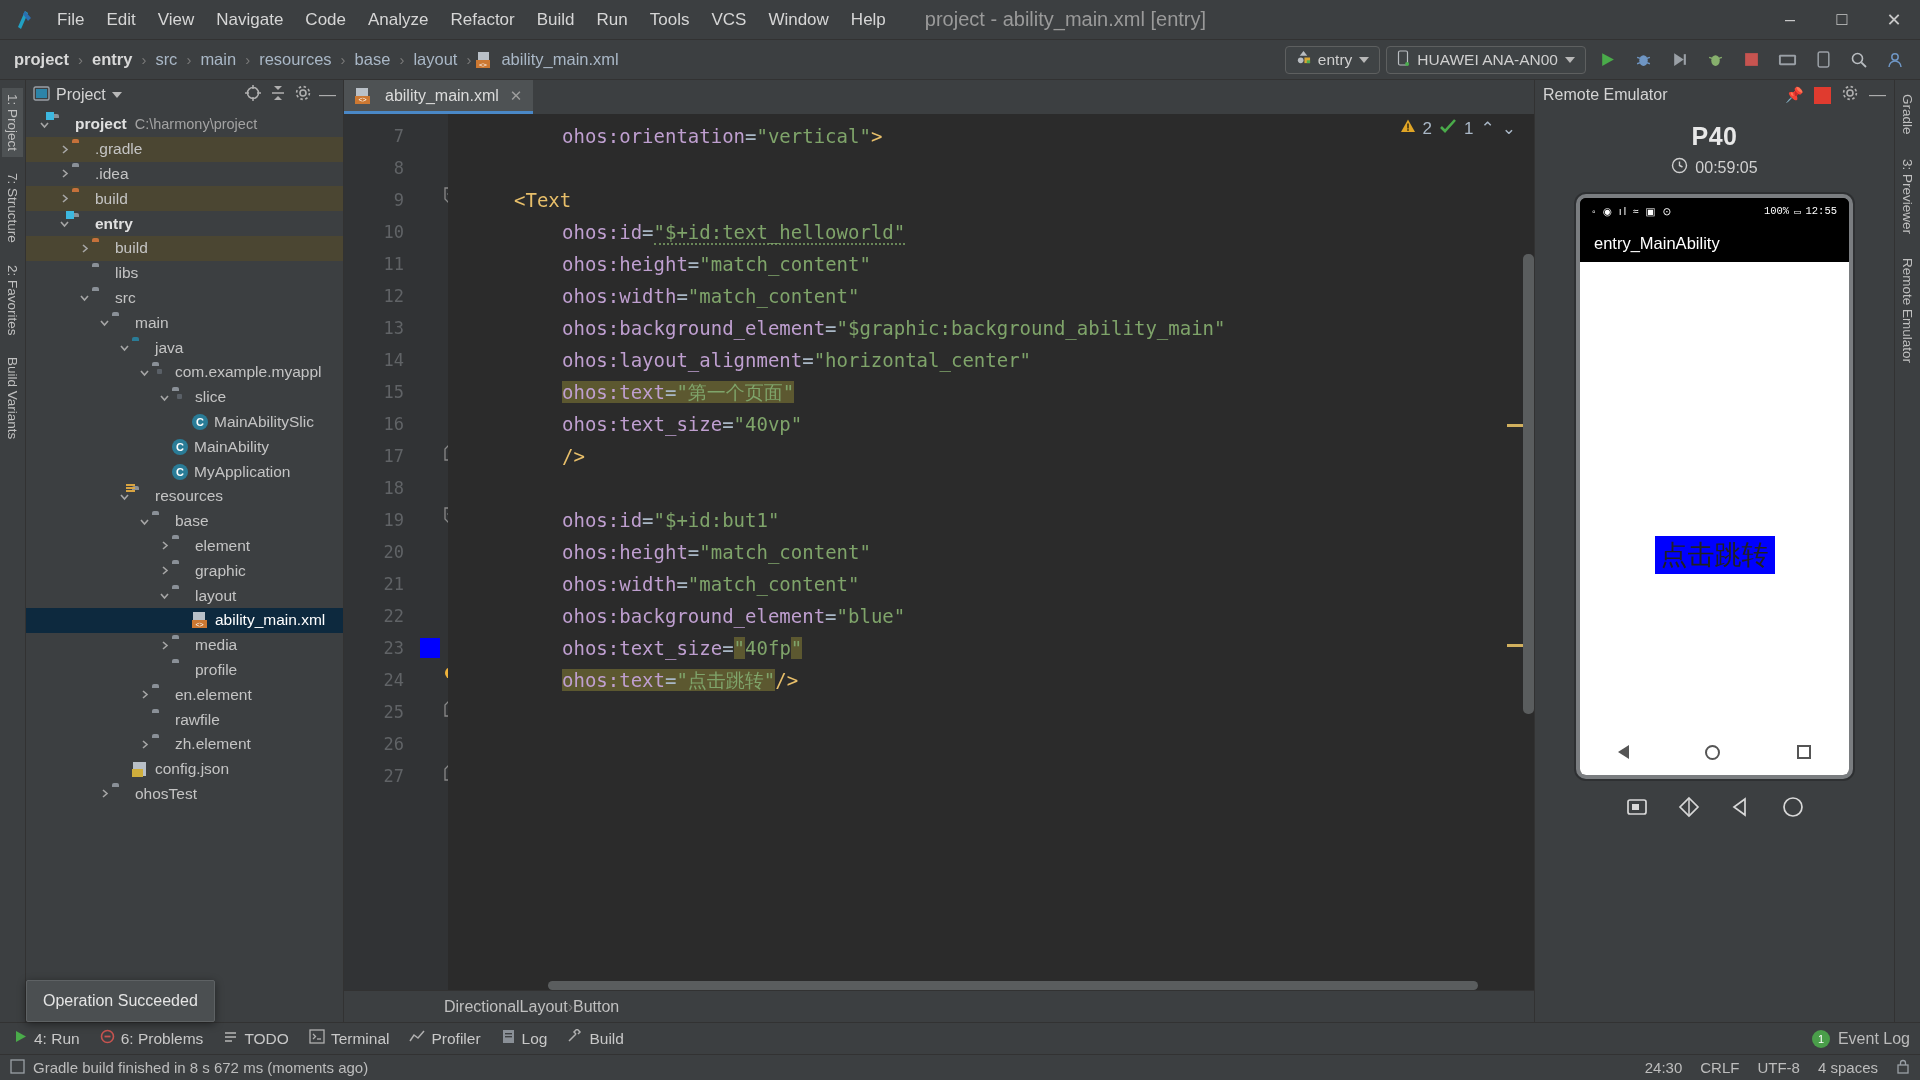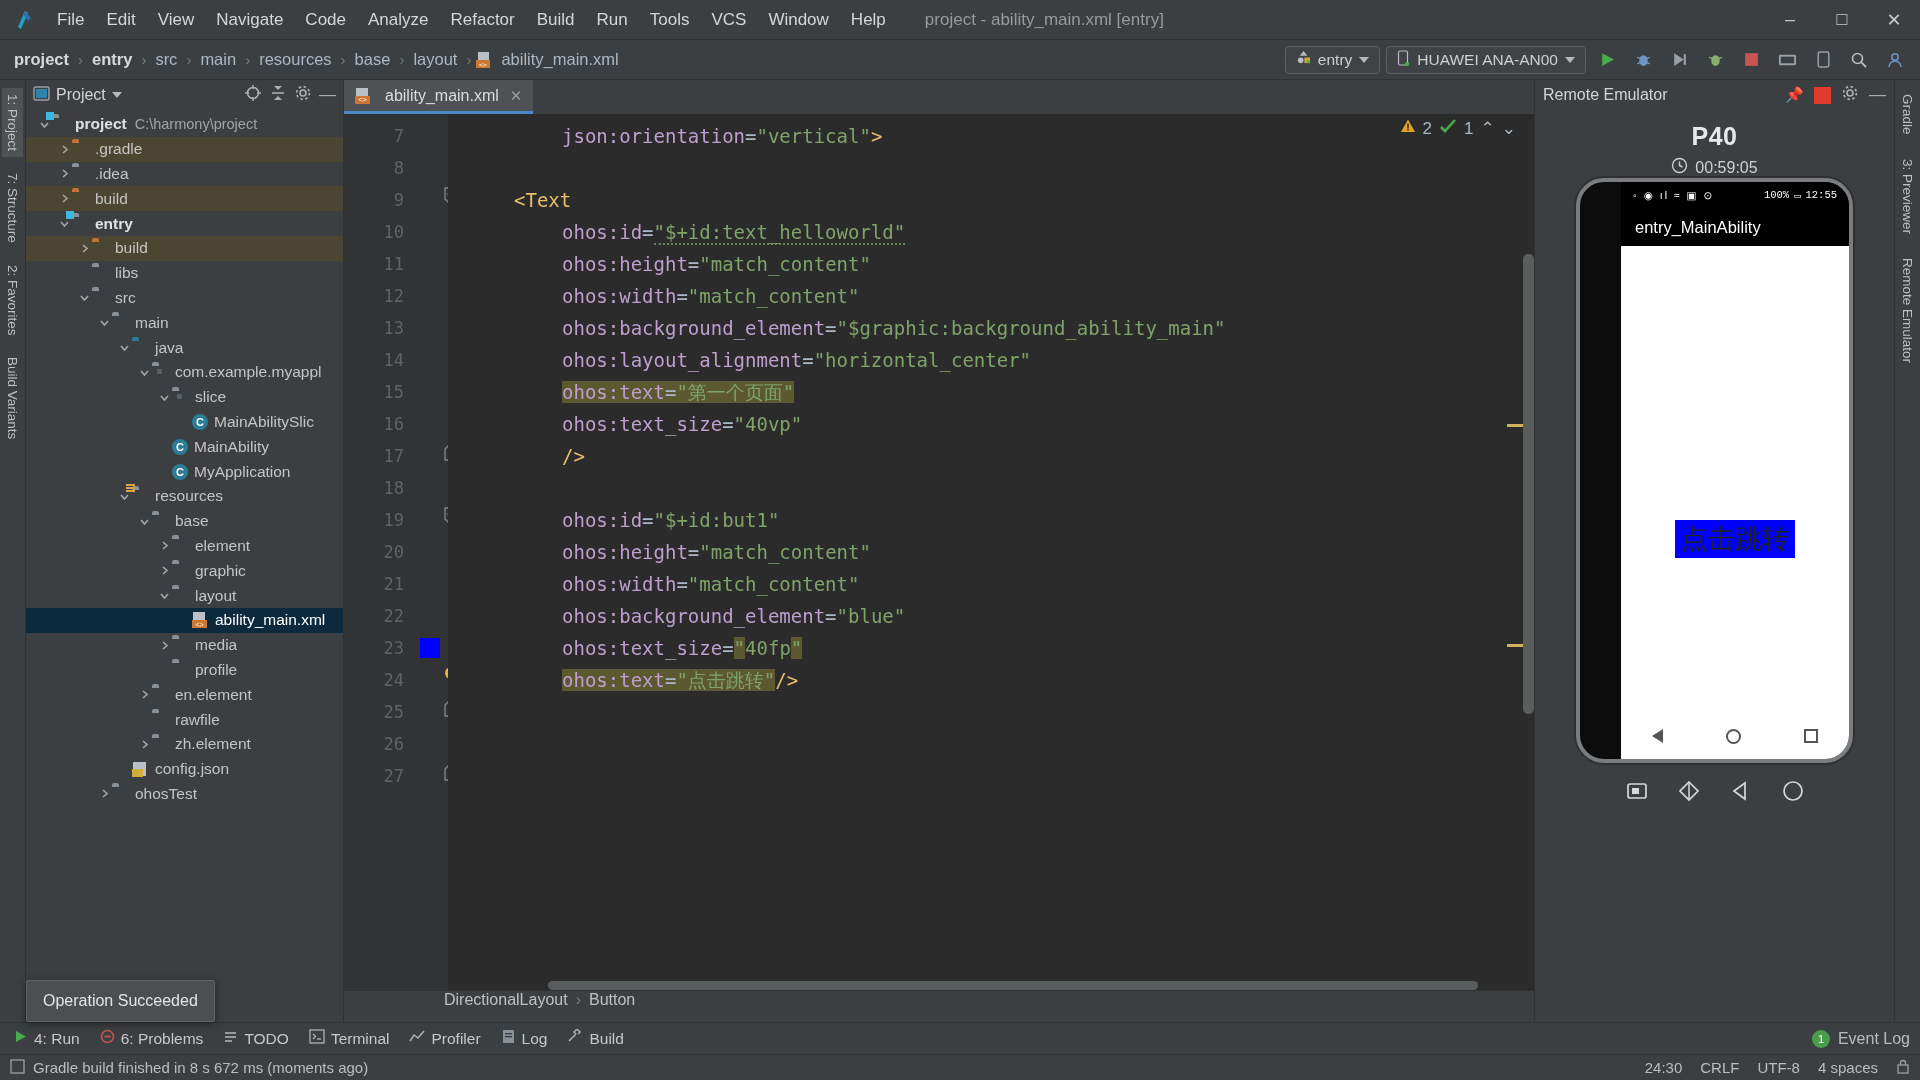--- a/index.html
+++ b/index.html
@@ -14,21 +14,21 @@
 
   
   .menubar {
     height: 40px; background: #3c3f41; display: flex; align-items: center;
     border-bottom: 1px solid #323232; flex: 0 0 40px; padding-left: 10px;
   }
   .logo { width: 28px; height: 28px; margin-right: 8px; flex: 0 0 28px; display:flex; align-items:center; justify-content:center;}
   .menu-item {
     font-size: 17px; color: #d6d6d6; padding: 4px 11px; cursor: default; white-space: nowrap;
   }
-  .win-title { font-size: 17px; color: #9a9a9a; margin-left: 28px; white-space: nowrap; }
+  .win-title { font-size: 20px; color: #9a9a9a; margin-left: 28px; white-space: nowrap; }
   .win-ctrls { margin-left: auto; display: flex; align-items: center; }
   .win-btn { width: 52px; height: 40px; display: flex; align-items: center; justify-content: center; color: #c8c8c8; font-size: 18px; }
 
   
   .navbar {
     height: 40px; background: #3c3f41; display: flex; align-items: center;
     padding: 0 10px; flex: 0 0 40px; border-bottom: 1px solid #323232;
   }
   .crumb { font-size: 16.5px; color: #a9b7c6; padding: 2px 4px; white-space: nowrap; }
   .crumb.bold { color: #d8d8d8; font-weight: bold; }
@@ -126,39 +126,38 @@
   .squiggle { border-bottom: 2px dotted #6a8759; }
   .inspect {
     position: absolute; right: 18px; top: 4px; display: flex; align-items: center; gap: 7px;
     font-family: "Liberation Sans", sans-serif; font-size: 17px; color: #a9b7c6; z-index: 5;
   }
   .vscroll { position: absolute; right: 0; top: 140px; width: 11px; height: 460px; background: #5a5d5e; border-radius: 5px; }
   .hscroll { position: absolute; left: 100px; bottom: 0; height: 9px; width: 930px; background: #5a5d5e; border-radius: 5px; }
   .mark-line { position: absolute; right: 11px; width: 16px; height: 3px; background: #d1b05e; }
 
   .breadcrumb-bottom {
-    height: 32px; background: #3c3f41; display: flex; align-items: flex-start; padding-left: 100px;
-    gap: 8px; font-size: 16px; color: #c0c0c0; flex: 0 0 32px; border-top: 1px solid #323232;
+    height: 32px; background: #3c3f41; display: flex; align-items: center; padding-left: 100px;
+    font-size: 16px; color: #c0c0c0; flex: 0 0 32px; border-top: 1px solid #323232;
   }
 
   
   .emu-panel { width: 360px; flex: 0 0 360px; background: #3c3f41; display: flex; flex-direction: column; border-left:1px solid #323232;}
   .emu-head { height: 30px; display: flex; align-items: center; padding: 0 8px; gap: 9px; }
   .emu-title { font-size: 16px; color: #d4d4d4; }
   .emu-head-actions { margin-left: auto; display: flex; align-items: center; gap: 10px; }
   .pin { color: #cc7832; font-size: 15px; }
   .redsq { width: 17px; height: 17px; background: #e03b2f; }
   .emu-body { flex: 1 1 auto; display: flex; flex-direction: column; align-items: center; padding-top: 12px; }
   .emu-model { font-size: 25px; font-weight: bold; color: #e8e8e8; letter-spacing: .5px; }
   .emu-timer { display: flex; align-items: center; gap: 7px; margin-top: 6px; font-size: 16px; color: #d0d0d0; }
   .phone {
-    width: 277px; height: 585px; background: #0c0c0c;
-    border-radius: 28px; border: 4px solid #7a7d80; position: relative; overflow: hidden;
+    margin-top: 16px; width: 277px; height: 585px; background: #0c0c0c;
+    border-radius: 10px; border: 4px solid #7a7d80; position: relative; overflow: hidden;
     box-shadow: 0 0 0 2px #2e3032;
-    padding-left: 41px;
   }
   .phone-status {
     height: 26px; background: #000; color: #fff; font-size: 10.5px; display: flex;
     align-items: center; padding: 0 12px; justify-content: space-between;
   }
   .phone-appbar { height: 38px; background: #000; color: #fff; display: flex; align-items: center; padding-left: 14px; font-size: 16.5px; }
   .phone-screen { height: calc(100% - 26px - 38px - 46px); background: #fff; position: relative; }
   .phone-content { position: absolute; top: 268px; left: 0; right: 0; text-align: center; }
   .p-text { font-size: 27px; color: #000; font-family: "DejaVu Sans", sans-serif; }
   .p-btn { display: inline-block; margin-top: 6px; background: #0000ff; color: #222; font-size: 27px; padding: 1px 6px; font-family:"DejaVu Sans", sans-serif;}
@@ -753,21 +752,21 @@
                 </svg>
             </span>
             <span>1</span>
             <span>⌃</span>
             <span>⌄</span>
           </div>
           <div class="vscroll"></div>
           <div class="mark-line" style="top:310px;"></div>
           <div class="mark-line" style="top:530px;"></div>
           <div class="hscroll"></div>
-        <div class="cl" style="padding-left: 114px;"><span class="tok-attr">json:orientation</span><span class="tok-punct">=</span><span class="tok-str">"vertical"</span><span class="tok-tag">&gt;</span></div>
+        <div class="cl" style="padding-left: 114px;"><span class="tok-attr">ohos:orientation</span><span class="tok-punct">=</span><span class="tok-str">"vertical"</span><span class="tok-tag">&gt;</span></div>
             <div class="cl" style="padding-left: 18px;"></div>
             <div class="cl" style="padding-left: 66px;"><span class="tok-tag">&lt;Text</span></div>
             <div class="cl" style="padding-left: 114px;"><span class="tok-attr">ohos:id</span><span class="tok-punct">=</span><span class="tok-str squiggle">"$+id:text_helloworld"</span></div>
             <div class="cl" style="padding-left: 114px;"><span class="tok-attr">ohos:height</span><span class="tok-punct">=</span><span class="tok-str">"match_content"</span></div>
             <div class="cl" style="padding-left: 114px;"><span class="tok-attr">ohos:width</span><span class="tok-punct">=</span><span class="tok-str">"match_content"</span></div>
             <div class="cl" style="padding-left: 114px;"><span class="tok-attr">ohos:background_element</span><span class="tok-punct">=</span><span class="tok-str">"$graphic:background_ability_main"</span></div>
             <div class="cl" style="padding-left: 114px;"><span class="tok-attr">ohos:layout_alignment</span><span class="tok-punct">=</span><span class="tok-str">"horizontal_center"</span></div>
             <div class="cl" style="padding-left: 114px;"><span class="tok-attr hl">ohos:text</span><span class="tok-punct hl">=</span><span class="tok-str hl">"第一个页面"</span></div>
             <div class="cl" style="padding-left: 114px;"><span class="tok-attr">ohos:text_size</span><span class="tok-punct">=</span><span class="tok-str">"40vp"</span></div>
             <div class="cl" style="padding-left: 114px;"><span class="tok-tag">/&gt;</span></div>

